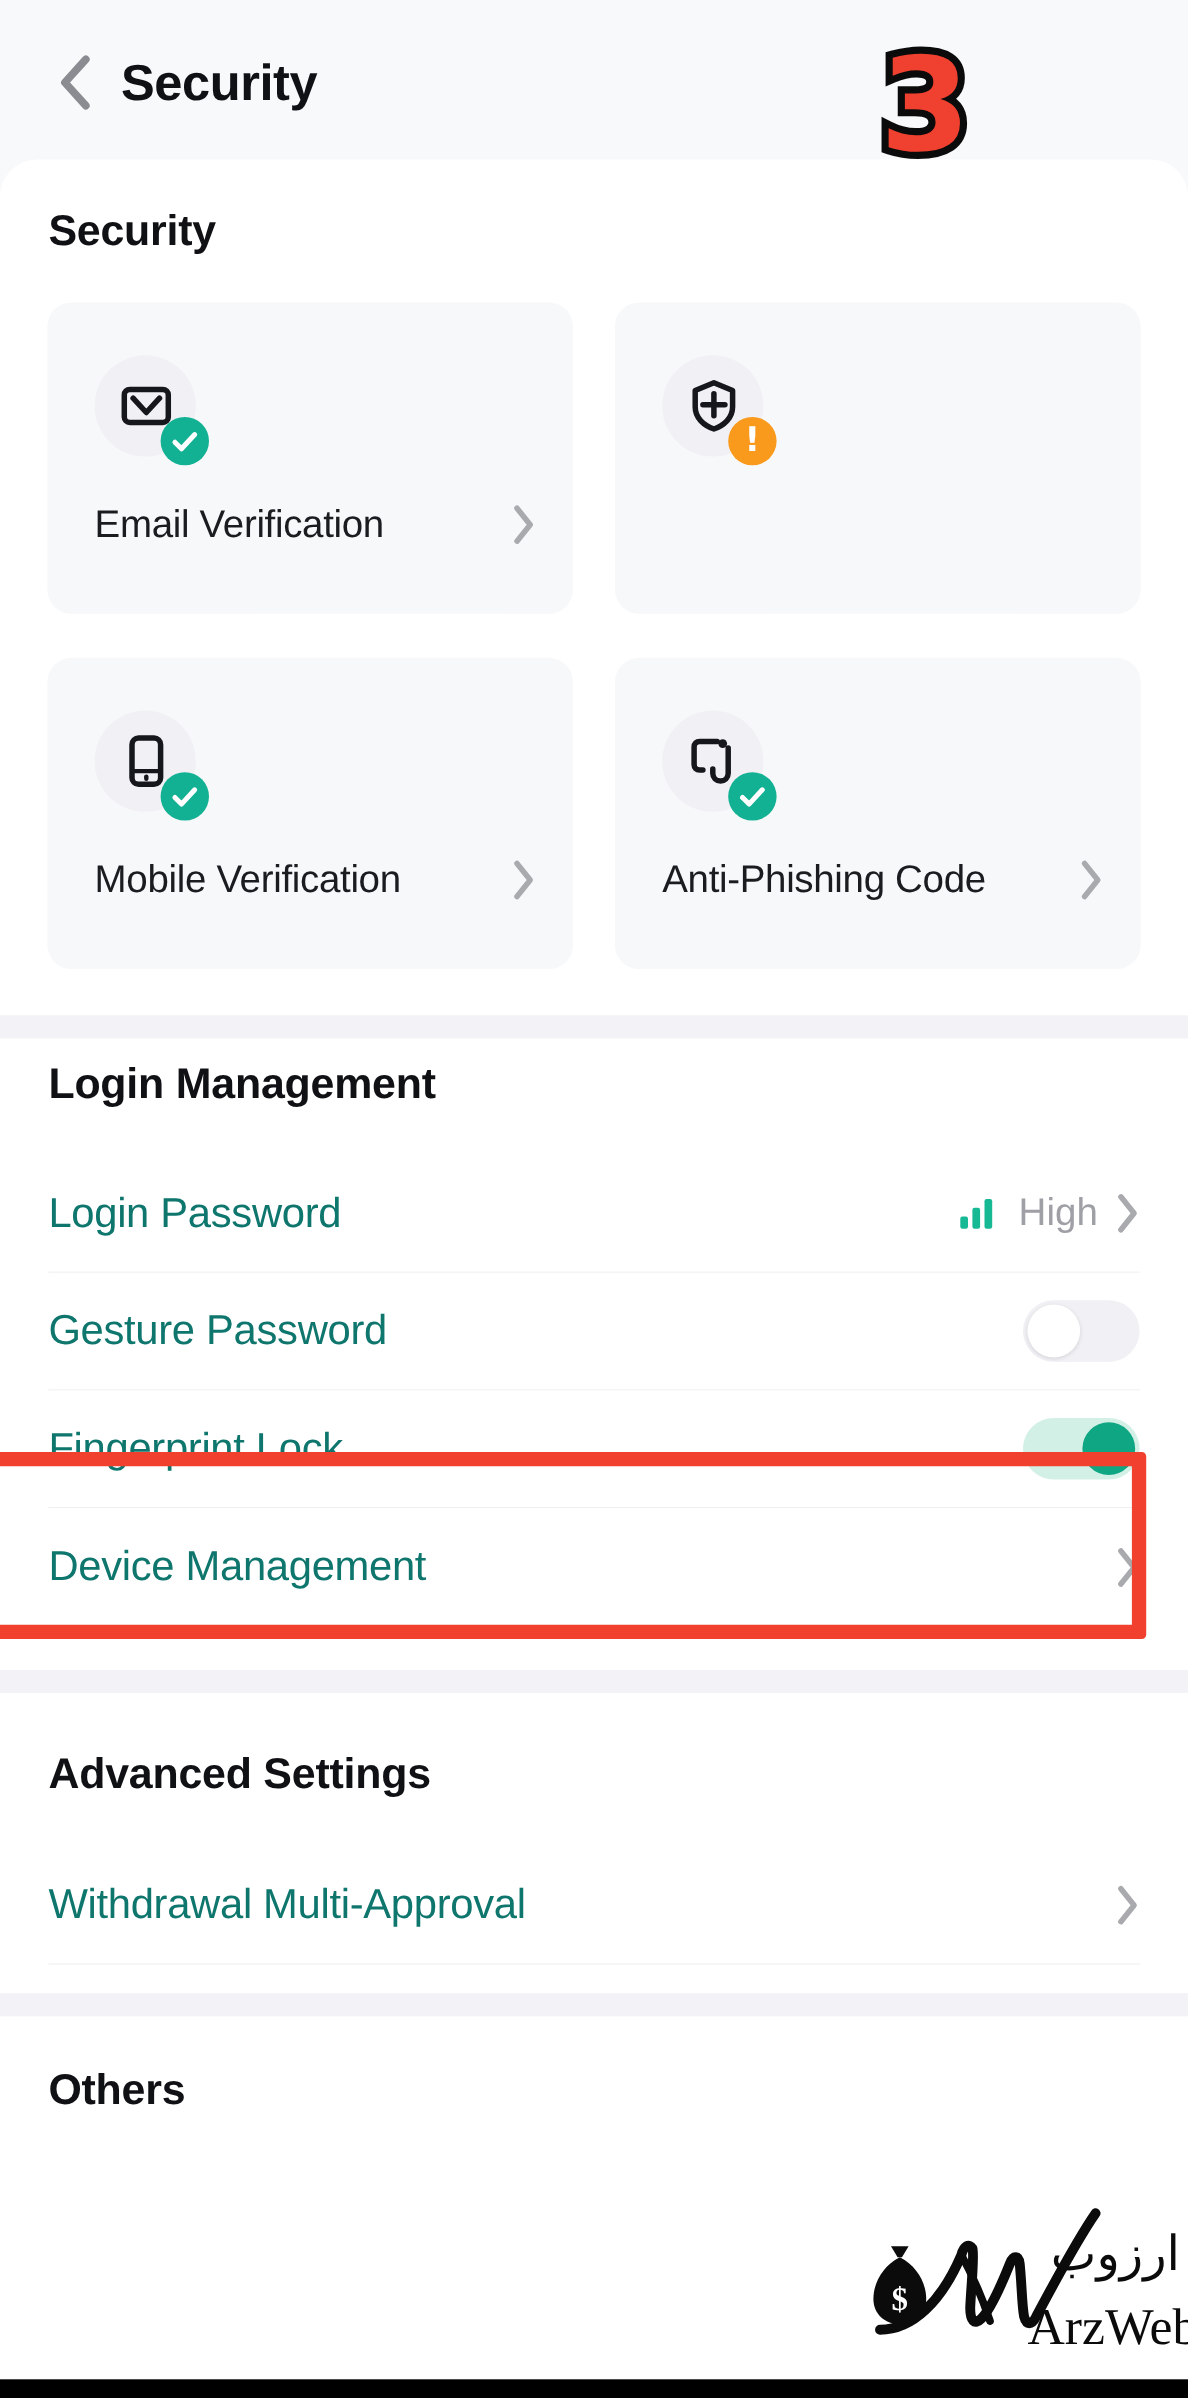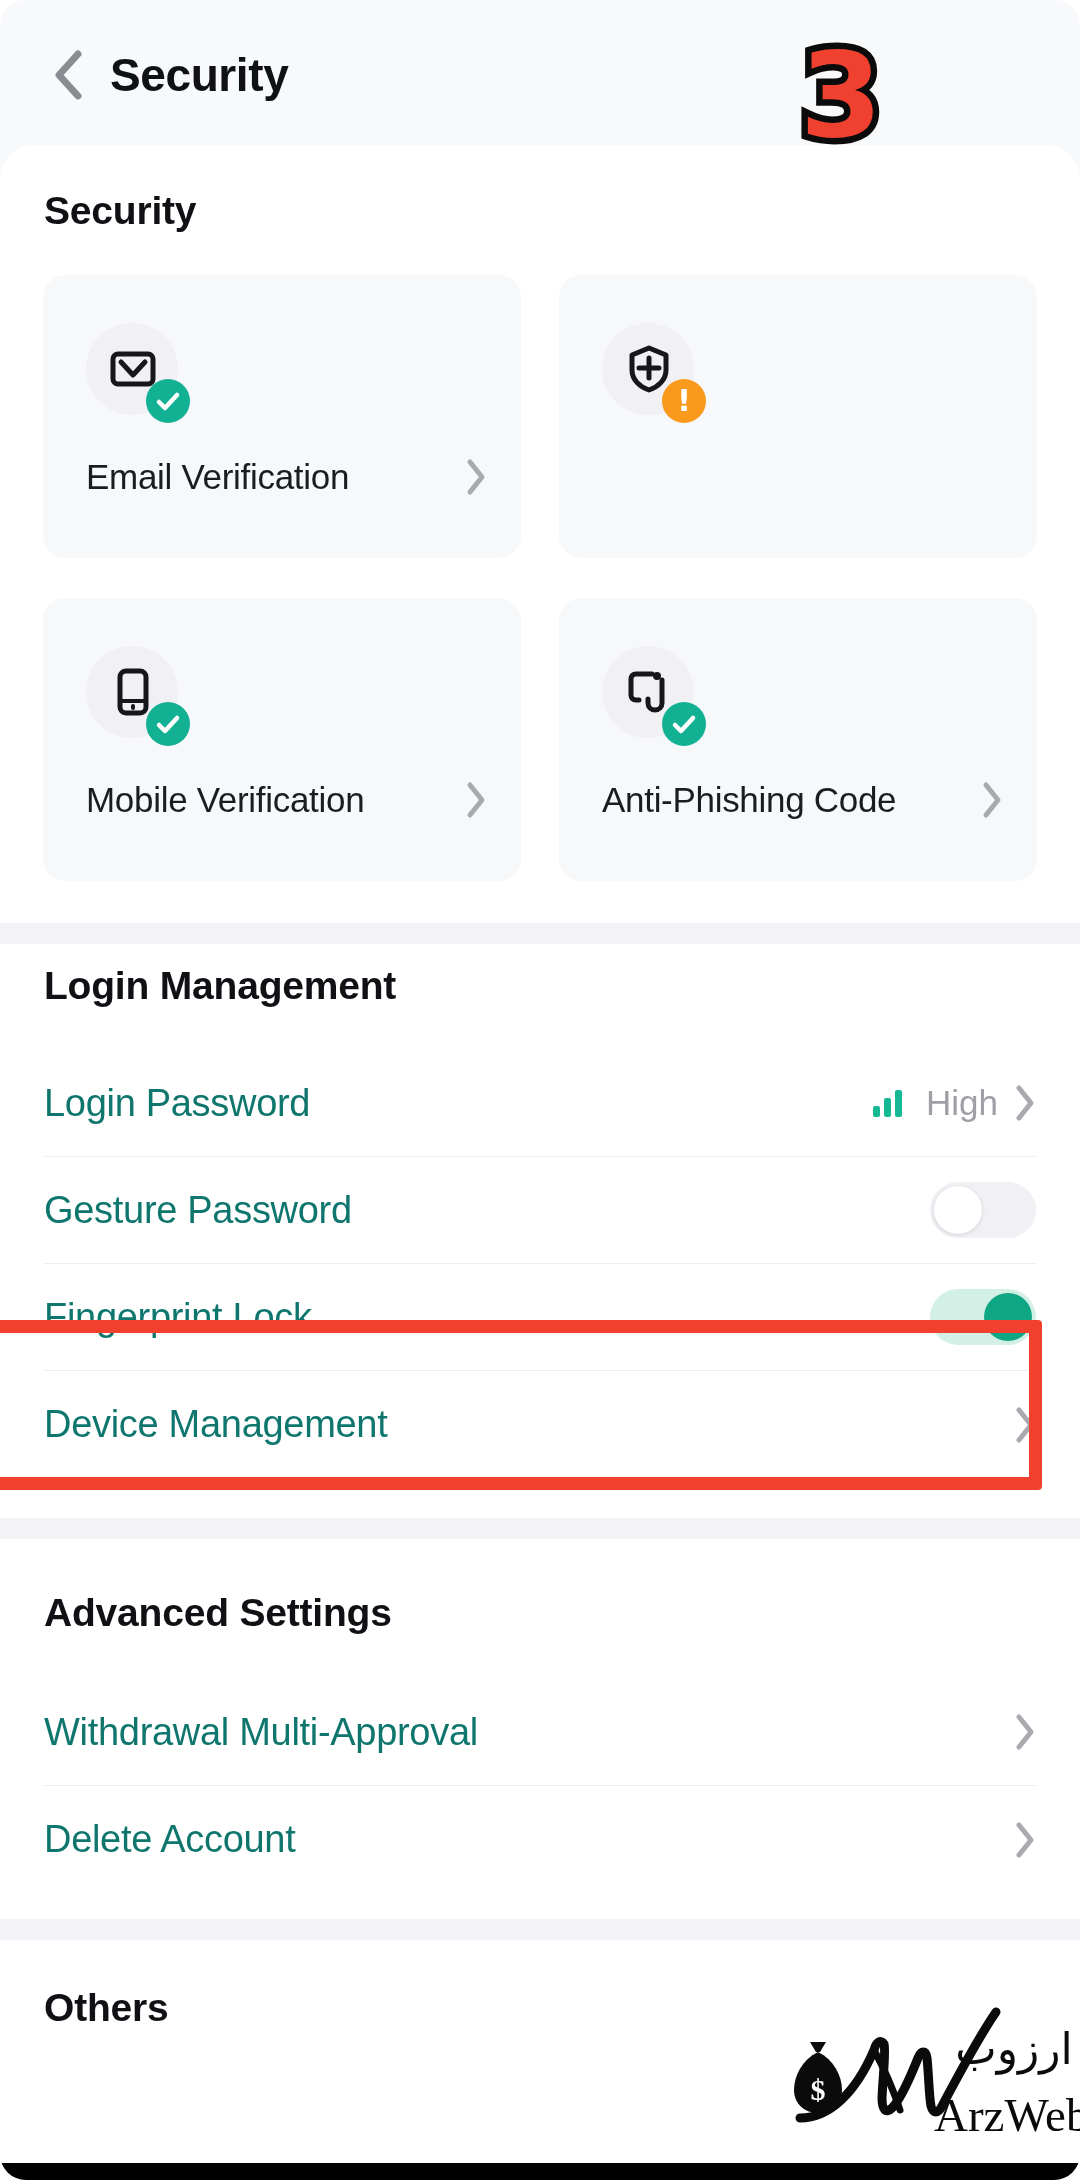--- a/index.html
+++ b/index.html
@@ -7,21 +7,20 @@
     width:1080px; height:2180px;
     font-family:"Liberation Sans", sans-serif;
     background:#ffffff;
     overflow:hidden;
   }
   #screen {
     position:relative;
     width:1080px; height:2180px;
     background:#f8f9fb;
     overflow:hidden;
-    border-radius:26px;
   }
 
   
   .navbar {
     position:absolute; left:0; top:0;
     width:1080px; height:150px;
     background:#f8f9fb;
     display:flex; align-items:center;
     padding-left:40px;
   }
@@ -346,26 +345,20 @@
 
     <div class="list-block" style="margin-top:44px;">
 
       <div class="row">
         <span class="row-label">Withdrawal Multi-Approval</span>
         <svg class="chev" width="22" height="38" viewBox="0 0 22 38">
           <polyline points="5,4 17,19 5,34" fill="none" stroke="#a8aaae" stroke-width="5" stroke-linecap="round" stroke-linejoin="round"></polyline>
         </svg>
       </div>
 
-      <div class="row last">
-        <span class="row-label">Delete Account</span>
-        <svg class="chev" width="22" height="38" viewBox="0 0 22 38">
-          <polyline points="5,4 17,19 5,34" fill="none" stroke="#a8aaae" stroke-width="5" stroke-linecap="round" stroke-linejoin="round"></polyline>
-        </svg>
-      </div>
 
     </div>
 
     <div class="band" style="margin-top:26px;"></div>
 
     <div class="section-title" style="margin-top:46px;">Others</div>
 
   </div>
 
   <div class="highlight"></div>

